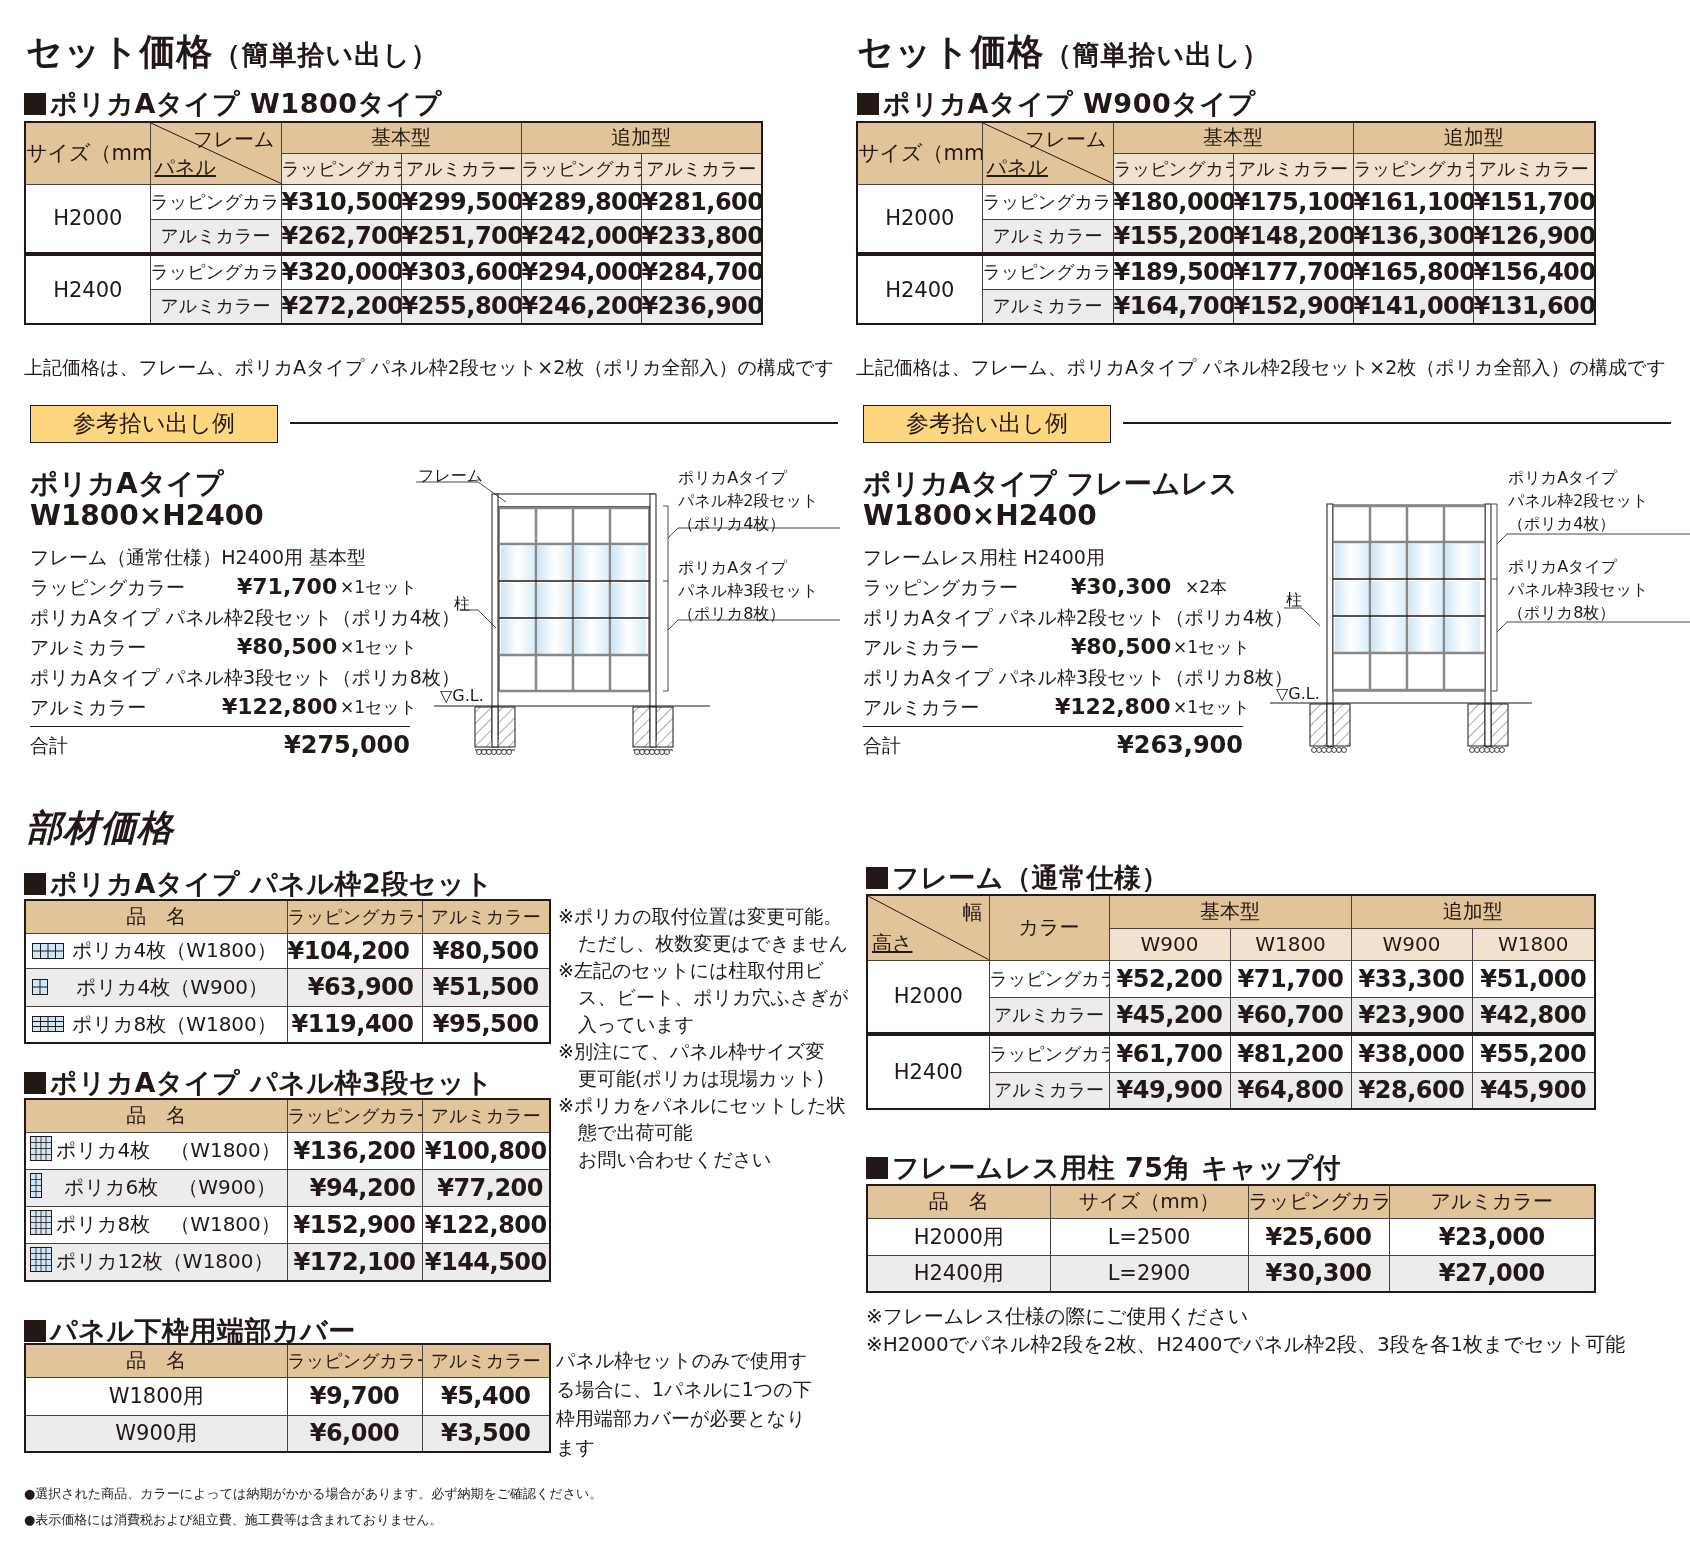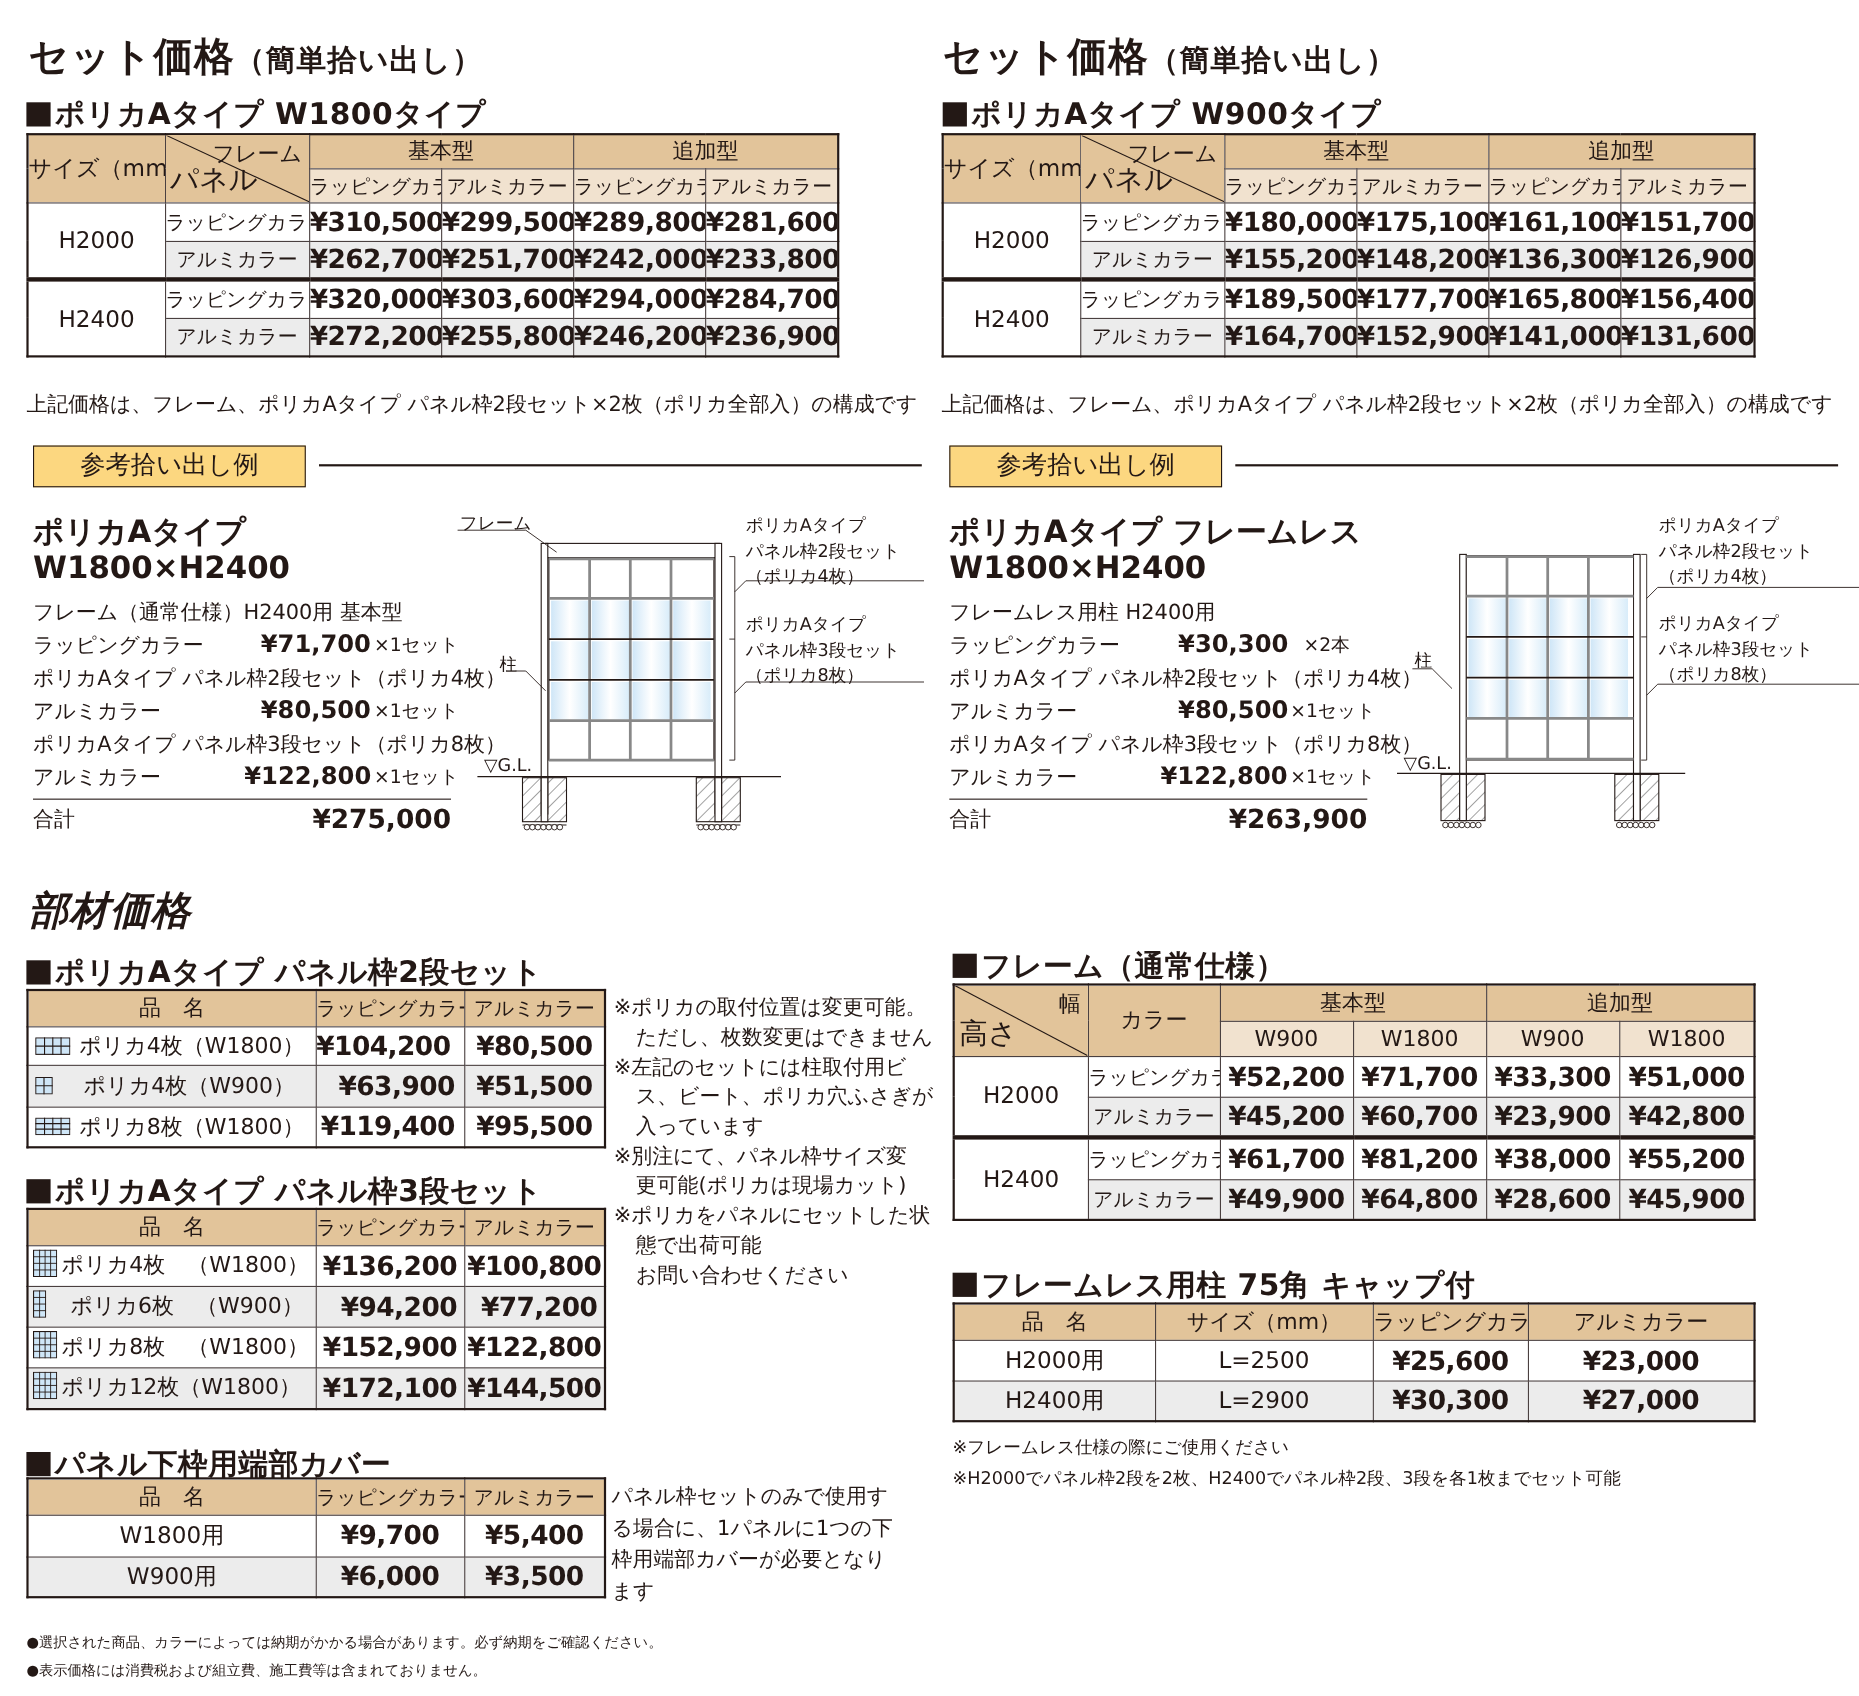--- a/index.html
+++ b/index.html
@@ -19,21 +19,21 @@
   .hd1 { background: #e2c49a; font-size: 20px; }
   .hd2 { background: #f1e2cf; font-size: 18px; }
   .price { font-size: 24px; font-weight: bold; letter-spacing: -0.5px; }
   .lbl { font-size: 18px; }
   .size { font-size: 21px; }
   .gray { background: #ececec; }
   .thickTop td, .thickTop th { border-top: 4px solid #231815; }
   .diag { position: relative; background: #e2c49a; }
   .diag svg { position: absolute; left: 0; top: 0; width: 100%; height: 100%; }
   .diag .tr { position: absolute; right: 6px; top: 3px; font-size: 20px; }
-  .diag .bl { position: absolute; left: 4px; bottom: 3px; font-size: 26px; }
+  .diag .bl { position: absolute; left: 4px; bottom: 3px; font-size: 20px; text-decoration: underline; }
 
   .note { font-size: 19px; white-space: nowrap; }
   .tag { background: #fcd780; border: 1.5px solid #231815; font-size: 23px; text-align: center; line-height: 34px; }
   .rule { height: 1.5px; background: #231815; }
 
   .ex-title { font-size: 28px; font-weight: bold; line-height: 32px; white-space: nowrap; }
   .ex-line { font-size: 19px; white-space: nowrap; height: 30px; line-height: 30px; position: relative; }
   .ex-line .pr { position: absolute; font-size: 22px; font-weight: bold; }
   .ex-line .q { position: absolute; font-size: 17px; }
   .ex-total { border-top: 1.5px solid #231815; font-size: 19px; height: 36px; line-height: 36px; position: relative; }
@@ -618,16 +618,16 @@
     <td class="price">¥23,000</td>
   </tr>
   <tr style="height:37px" class="gray">
     <td class="size">H2400用</td>
     <td class="size">L=2900</td>
     <td class="price">¥30,300</td>
     <td class="price">¥27,000</td>
   </tr>
 </tbody>
   </table>
-<div class="abs bul" style="left:866px;top:1302px;line-height:28px;font-size:16px;">
+<div class="abs bul" style="left:866px;top:1302px;line-height:28px;font-size:20px;">
   <div>※フレームレス仕様の際にご使用ください</div>
   <div>※H2000でパネル枠2段を2枚、H2400でパネル枠2段、3段を各1枚までセット可能</div>
 </div>
 
 </body></html>

